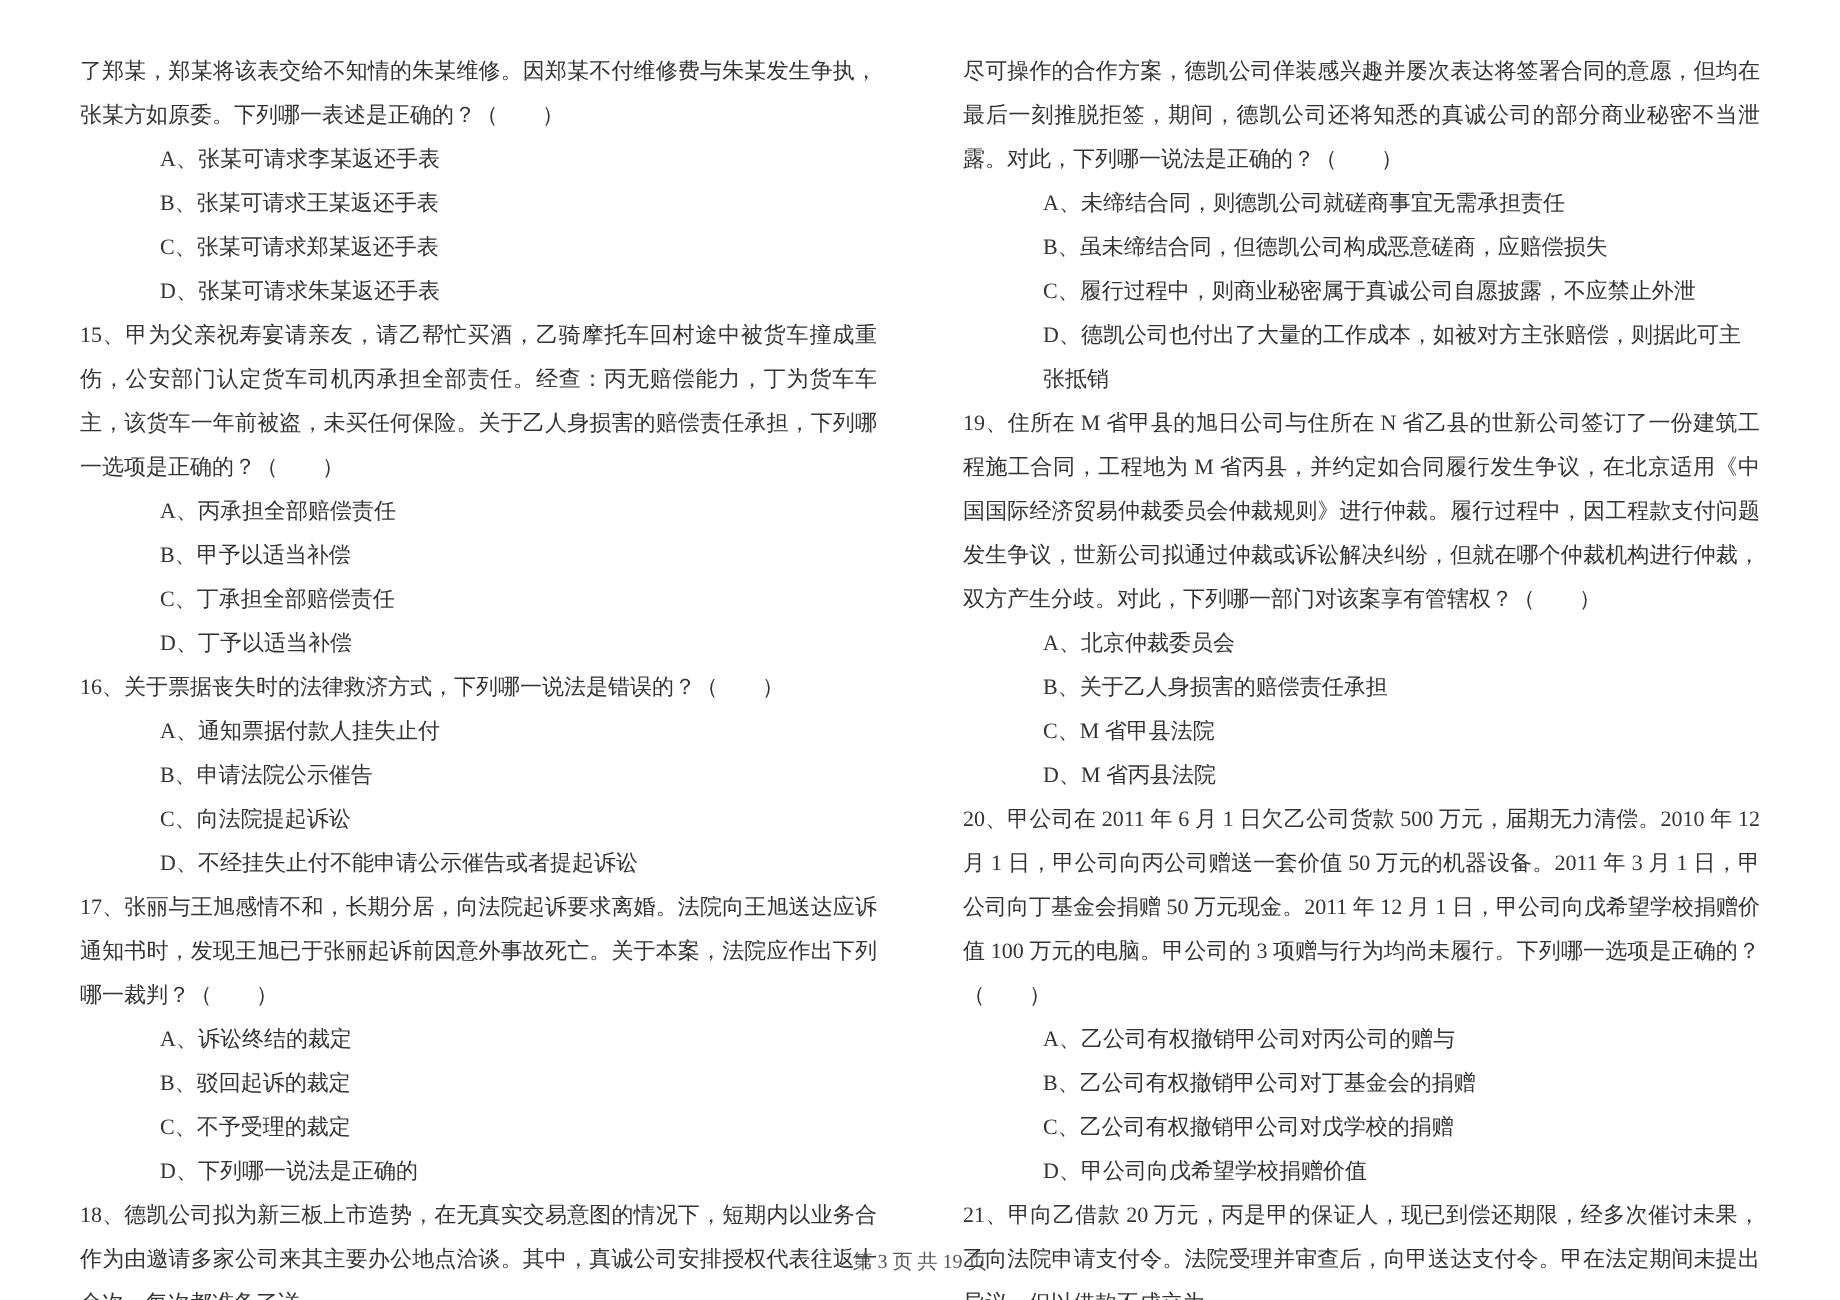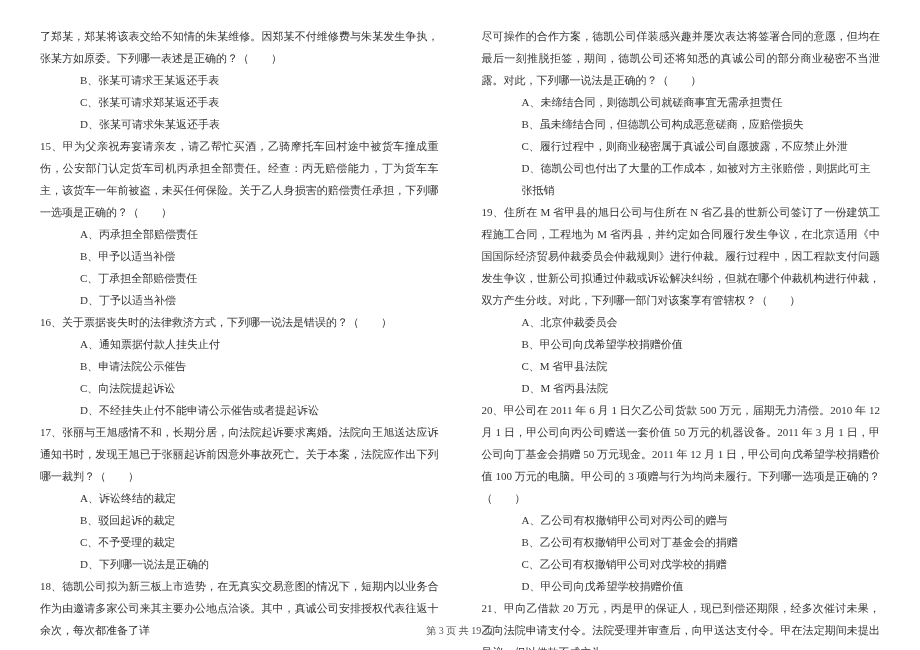--- a/index.html
+++ b/index.html
@@ -44,20 +44,21 @@
       font-size: 10px;
       color: #555;
     }
   </style>
 </head>
 <body>
 
 <div class="columns">
   <div class="column">
     <div class="para">了郑某，郑某将该表交给不知情的朱某维修。因郑某不付维修费与朱某发生争执，张某方如原委。下列哪一表述是正确的？（　　）</div>
+    <div class="option">A、张某可请求李某返还手表</div>
     <div class="option">B、张某可请求王某返还手表</div>
     <div class="option">C、张某可请求郑某返还手表</div>
     <div class="option">D、张某可请求朱某返还手表</div>
     <div class="question-start">15、甲为父亲祝寿宴请亲友，请乙帮忙买酒，乙骑摩托车回村途中被货车撞成重伤，公安部门认定货车司机丙承担全部责任。经查：丙无赔偿能力，丁为货车车主，该货车一年前被盗，未买任何保险。关于乙人身损害的赔偿责任承担，下列哪一选项是正确的？（　　）</div>
     <div class="option">A、丙承担全部赔偿责任</div>
     <div class="option">B、甲予以适当补偿</div>
     <div class="option">C、丁承担全部赔偿责任</div>
     <div class="option">D、丁予以适当补偿</div>
     <div class="question-start">16、关于票据丧失时的法律救济方式，下列哪一说法是错误的？（　　）</div>
     <div class="option">A、通知票据付款人挂失止付</div>
@@ -73,21 +74,21 @@
   </div>
 
   <div class="column">
     <div class="para">尽可操作的合作方案，德凯公司佯装感兴趣并屡次表达将签署合同的意愿，但均在最后一刻推脱拒签，期间，德凯公司还将知悉的真诚公司的部分商业秘密不当泄露。对此，下列哪一说法是正确的？（　　）</div>
     <div class="option">A、未缔结合同，则德凯公司就磋商事宜无需承担责任</div>
     <div class="option">B、虽未缔结合同，但德凯公司构成恶意磋商，应赔偿损失</div>
     <div class="option">C、履行过程中，则商业秘密属于真诚公司自愿披露，不应禁止外泄</div>
     <div class="option">D、德凯公司也付出了大量的工作成本，如被对方主张赔偿，则据此可主张抵销</div>
     <div class="question-start">19、住所在 M 省甲县的旭日公司与住所在 N 省乙县的世新公司签订了一份建筑工程施工合同，工程地为 M 省丙县，并约定如合同履行发生争议，在北京适用《中国国际经济贸易仲裁委员会仲裁规则》进行仲裁。履行过程中，因工程款支付问题发生争议，世新公司拟通过仲裁或诉讼解决纠纷，但就在哪个仲裁机构进行仲裁，双方产生分歧。对此，下列哪一部门对该案享有管辖权？（　　）</div>
     <div class="option">A、北京仲裁委员会</div>
-    <div class="option">B、甲公司向戊希望学校捐赠价值</div>
+    <div class="option">B、关于乙人身损害的赔偿责任承担</div>
     <div class="option">C、M 省甲县法院</div>
     <div class="option">D、M 省丙县法院</div>
     <div class="question-start">20、甲公司在 2011 年 6 月 1 日欠乙公司货款 500 万元，届期无力清偿。2010 年 12 月 1 日，甲公司向丙公司赠送一套价值 50 万元的机器设备。2011 年 3 月 1 日，甲公司向丁基金会捐赠 50 万元现金。2011 年 12 月 1 日，甲公司向戊希望学校捐赠价值 100 万元的电脑。甲公司的 3 项赠与行为均尚未履行。下列哪一选项是正确的？（　　）</div>
     <div class="option">A、乙公司有权撤销甲公司对丙公司的赠与</div>
     <div class="option">B、乙公司有权撤销甲公司对丁基金会的捐赠</div>
     <div class="option">C、乙公司有权撤销甲公司对戊学校的捐赠</div>
     <div class="option">D、甲公司向戊希望学校捐赠价值</div>
     <div class="question-start">21、甲向乙借款 20 万元，丙是甲的保证人，现已到偿还期限，经多次催讨未果，乙向法院申请支付令。法院受理并审查后，向甲送达支付令。甲在法定期间未提出异议，但以借款不成立为</div>
   </div>
 </div>

